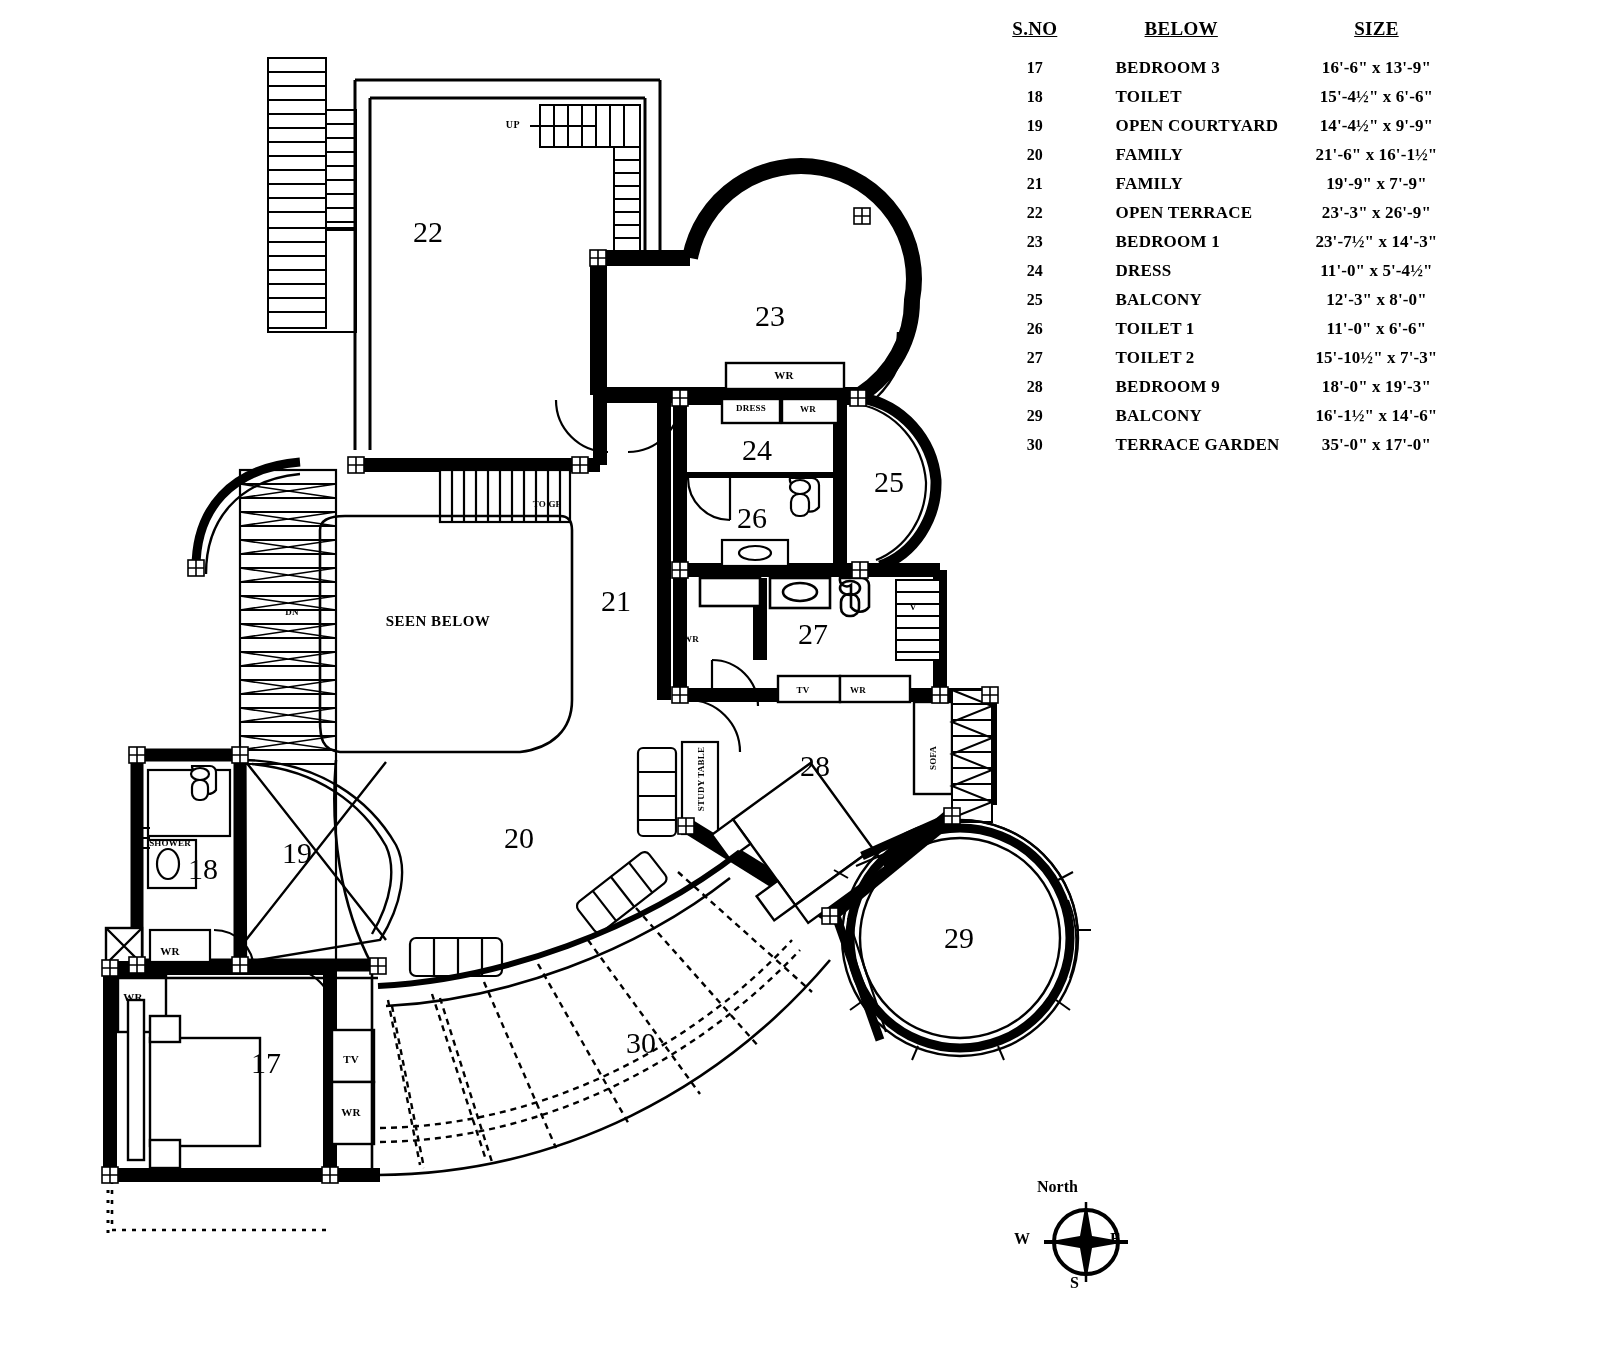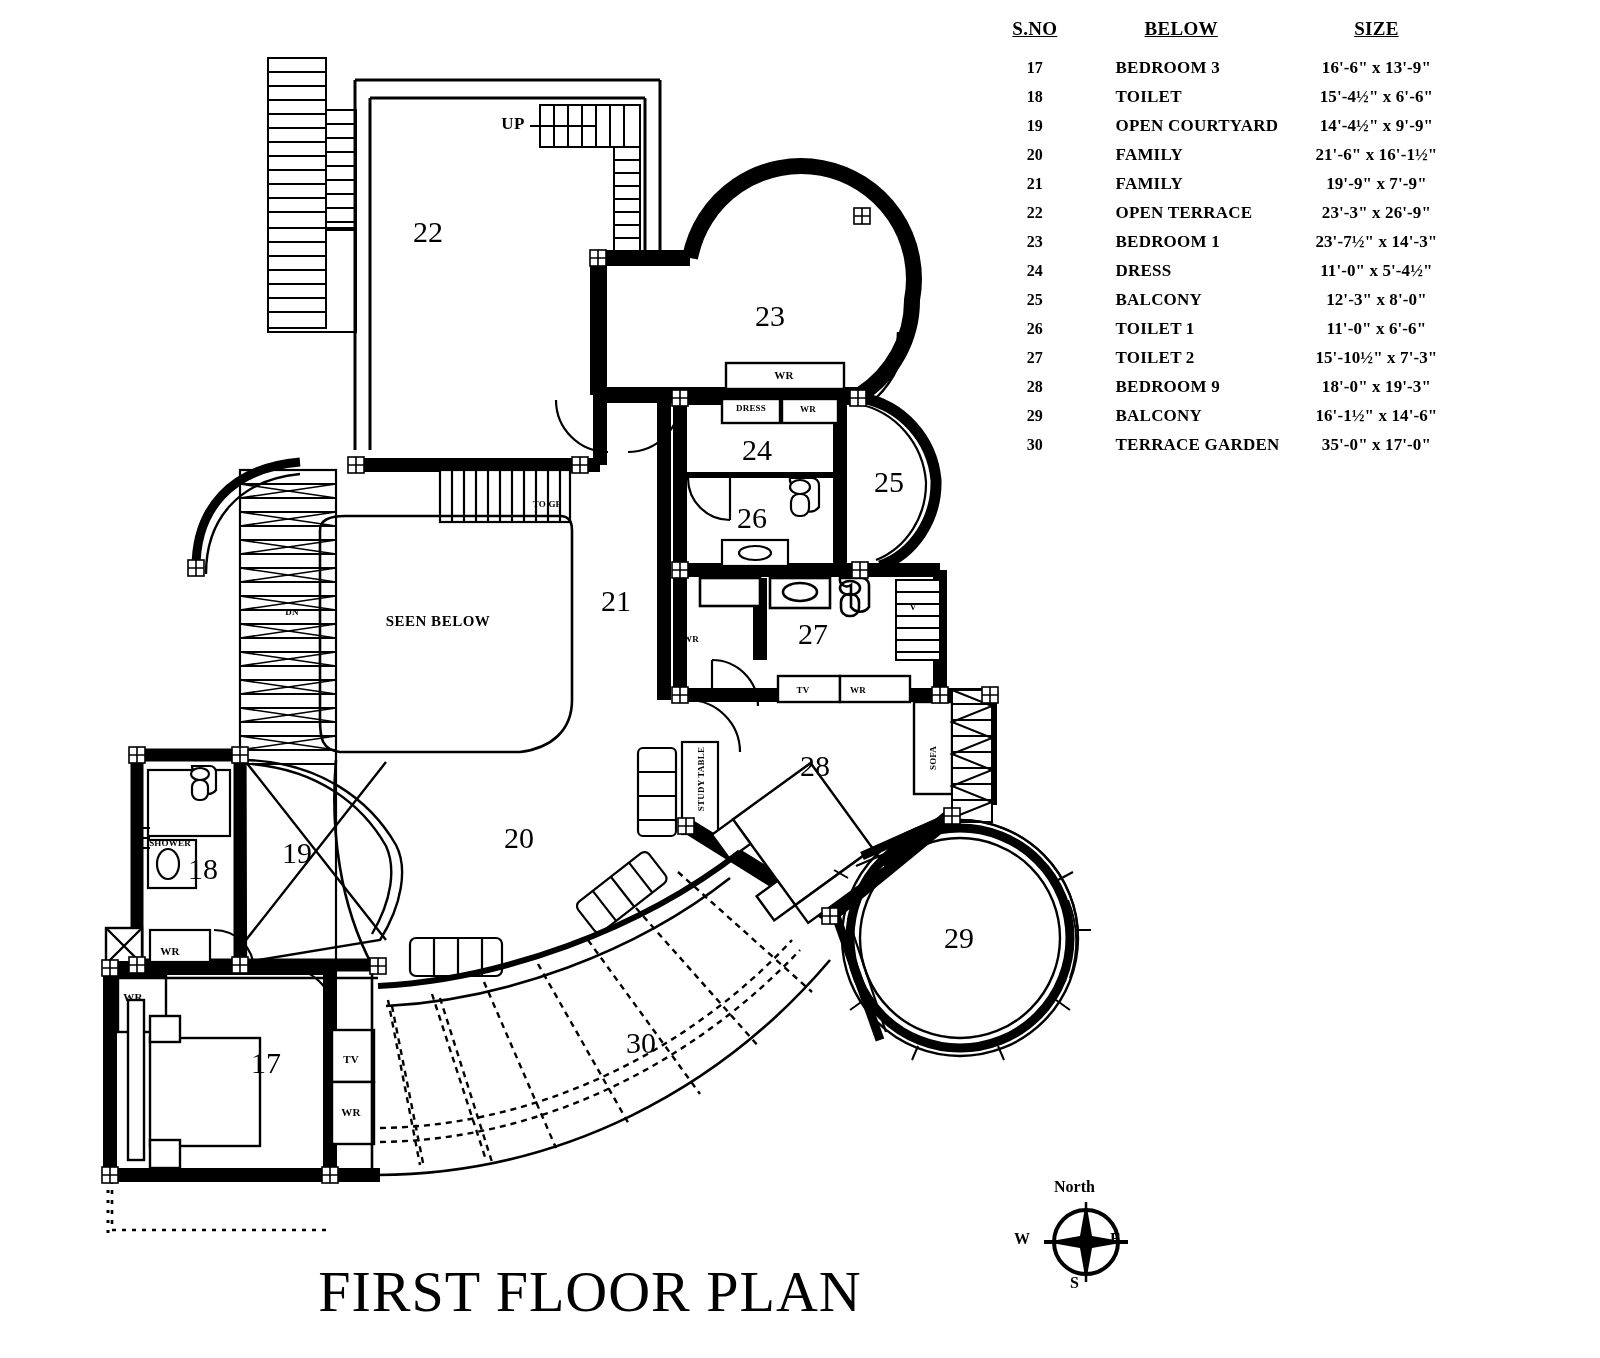--- a/index.html
+++ b/index.html
@@ -91,21 +91,21 @@
     top: 1178px;
     width: 170px;
     height: 126px;
   }
   .compass-label {
     position: absolute;
     font-size: 16px;
     font-family: "Liberation Serif", "DejaVu Serif", serif;
     font-weight: bold;
   }
-  #compass-n { left: 50px; top: 0px; }
+  #compass-n { left: 33px; top: 0px; }
   #compass-w { left: 10px; top: 52px; }
   #compass-e { left: 106px; top: 52px; }
   #compass-s { left: 66px; top: 96px; }
 
   
   .room-num {
     position: absolute;
     font-family: "Liberation Serif", "DejaVu Serif", serif;
     font-size: 30px;
     color: #000;
@@ -127,21 +127,21 @@
   }
   .note {
     position: absolute;
     font-family: "Liberation Serif", "DejaVu Serif", serif;
     font-size: 15px;
     font-weight: bold;
     letter-spacing: 0.5px;
     transform: translate(-50%, -50%);
     white-space: nowrap;
   }
-  .note.small { font-size: 17px; }
+  .note.small { font-size: 10px; }
 </style>
 </head>
 <body>
 
 <div id="plan-root">
 
   <svg class="layer" viewBox="0 0 1600 1358">
     <defs>
       <pattern id="hatch-zig" width="8" height="16" patternUnits="userSpaceOnUse">
         <path d="M0,0 L8,8 L0,16" stroke="#000" stroke-width="1.6" fill="none"></path>
@@ -682,15 +682,14 @@
       <path d="M82,24 L88,58 L122,64 L88,70 L82,104 L76,70 L42,64 L76,58 Z" fill="#000"></path>
       <path d="M82,24 L82,104 M42,64 L122,64" stroke="#000" stroke-width="2.5"></path>
       <path d="M40,64 L124,64" stroke="#000" stroke-width="4"></path>
     </svg>
     <div class="compass-label" id="compass-n">North</div>
     <div class="compass-label" id="compass-w">W</div>
     <div class="compass-label" id="compass-e">E</div>
     <div class="compass-label" id="compass-s">S</div>
   </div>
 
-  <div id="plan-title">FIRST FLOOR PLAN</div>
 
 </div>
 
 </body></html>

